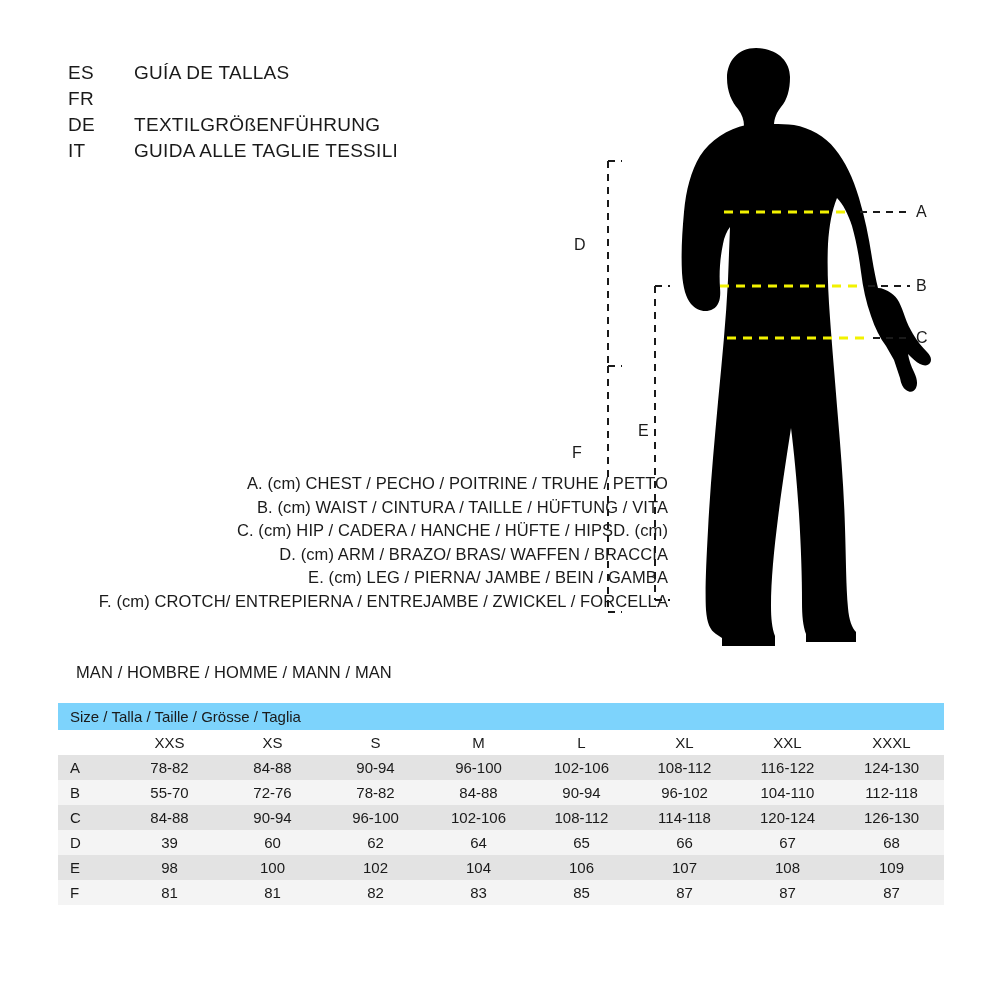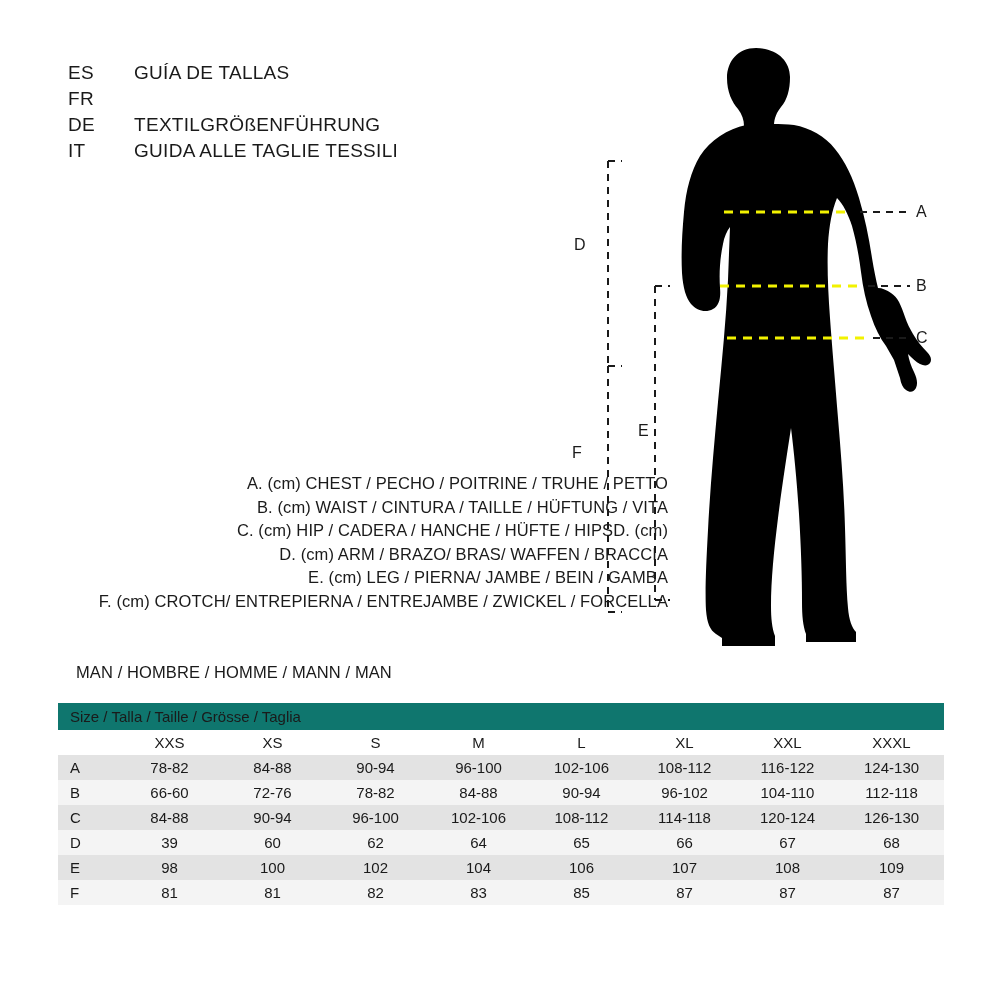--- a/index.html
+++ b/index.html
@@ -78,21 +78,21 @@
     font-size: 15px;
     font-weight: normal;
     color: #1a1a1a;
     padding: 0;
     height: 25px;
     text-align: center;
     vertical-align: middle;
   }
   .col-label { width: 60px; text-align: left; padding-left: 12px; }
   .hdr-row td {
-    background: #0f766e;
+    background: #7dd3fc;
     text-align: left;
     padding-left: 12px;
     height: 27px;
     font-size: 15px;
   }
   .zebra-dark td { background: #e3e3e3; }
   .zebra-light td { background: #f4f4f4; }
 
   
   .figure {
@@ -284,21 +284,21 @@
         <td>90-94</td>
         <td>96-100</td>
         <td>102-106</td>
         <td>108-112</td>
         <td>116-122</td>
         <td>124-130</td>
       </tr>
 
       <tr class="zebra-light">
         <td class="col-label">B</td>
-        <td>66-60</td>
+        <td>55-70</td>
         <td>72-76</td>
         <td>78-82</td>
         <td>84-88</td>
         <td>90-94</td>
         <td>96-102</td>
         <td>104-110</td>
         <td>112-118</td>
       </tr>
 
       <tr class="zebra-dark">

